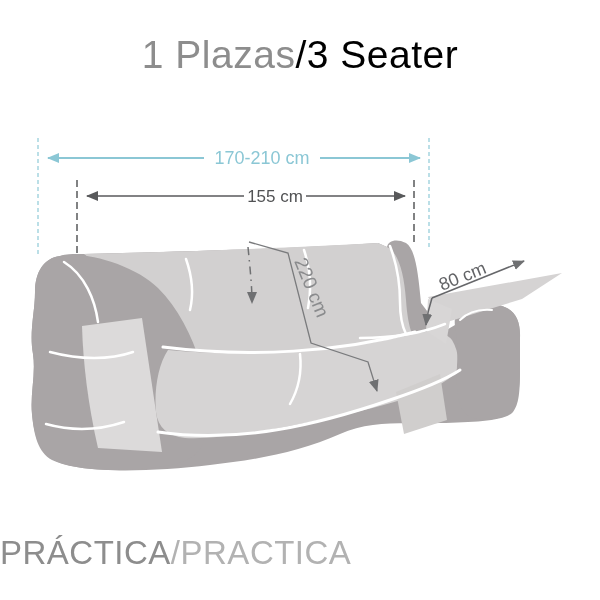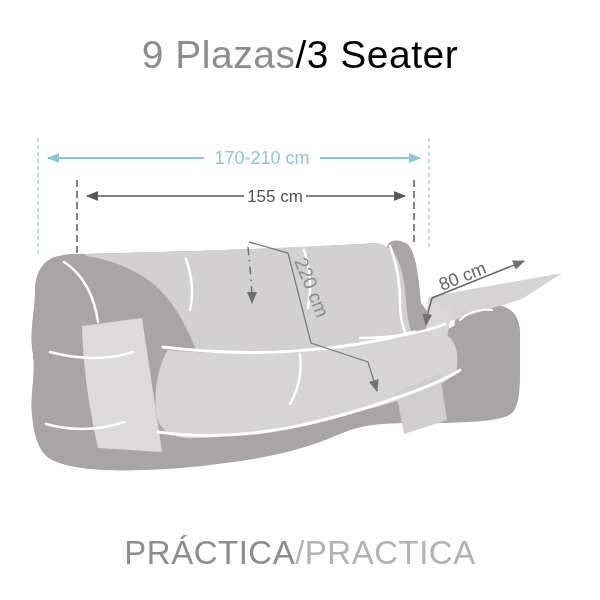--- a/index.html
+++ b/index.html
@@ -15,38 +15,37 @@
     text-align:center;
     font-size:39px;
     letter-spacing:0.5px;
     font-weight:400;
     white-space:nowrap;
   }
   .title .t-primary{color:#8d8d8d;}
   .title .t-secondary{color:#000000;}
   .footer{
     position:absolute;top:534px;left:0;width:600px;
-    text-align:center;
     font-size:33px;
     letter-spacing:0.5px;
     font-weight:400;
     white-space:nowrap;
   }
   .footer .t-primary{color:#8d8d8d;}
   .footer .t-secondary{color:#b2b2b2;}
   svg{position:absolute;top:0;left:0;}
   .dim-label{font-family:"Liberation Sans", sans-serif;}
 </style>
 </head>
 <body>
 
 <div class="canvas">
 
   <div class="title">
-    <span class="t-primary">9 Plazas</span><span class="t-secondary">/3 Seater</span>
+    <span class="t-primary">1 Plazas</span><span class="t-secondary">/3 Seater</span>
   </div>
 
   <svg width="600" height="600" viewBox="0 0 600 600">
     <defs>
       <marker id="mCyan" orient="auto" markerUnits="userSpaceOnUse" markerWidth="13" markerHeight="11" refX="11" refY="5">
         <path d="M0,0 L12,5 L0,10 Z" fill="#8bc7d5"></path>
       </marker>
       <marker id="mGray" orient="auto" markerUnits="userSpaceOnUse" markerWidth="13" markerHeight="11" refX="11" refY="5">
         <path d="M0,0 L12,5 L0,10 Z" fill="#58595b"></path>
       </marker>

